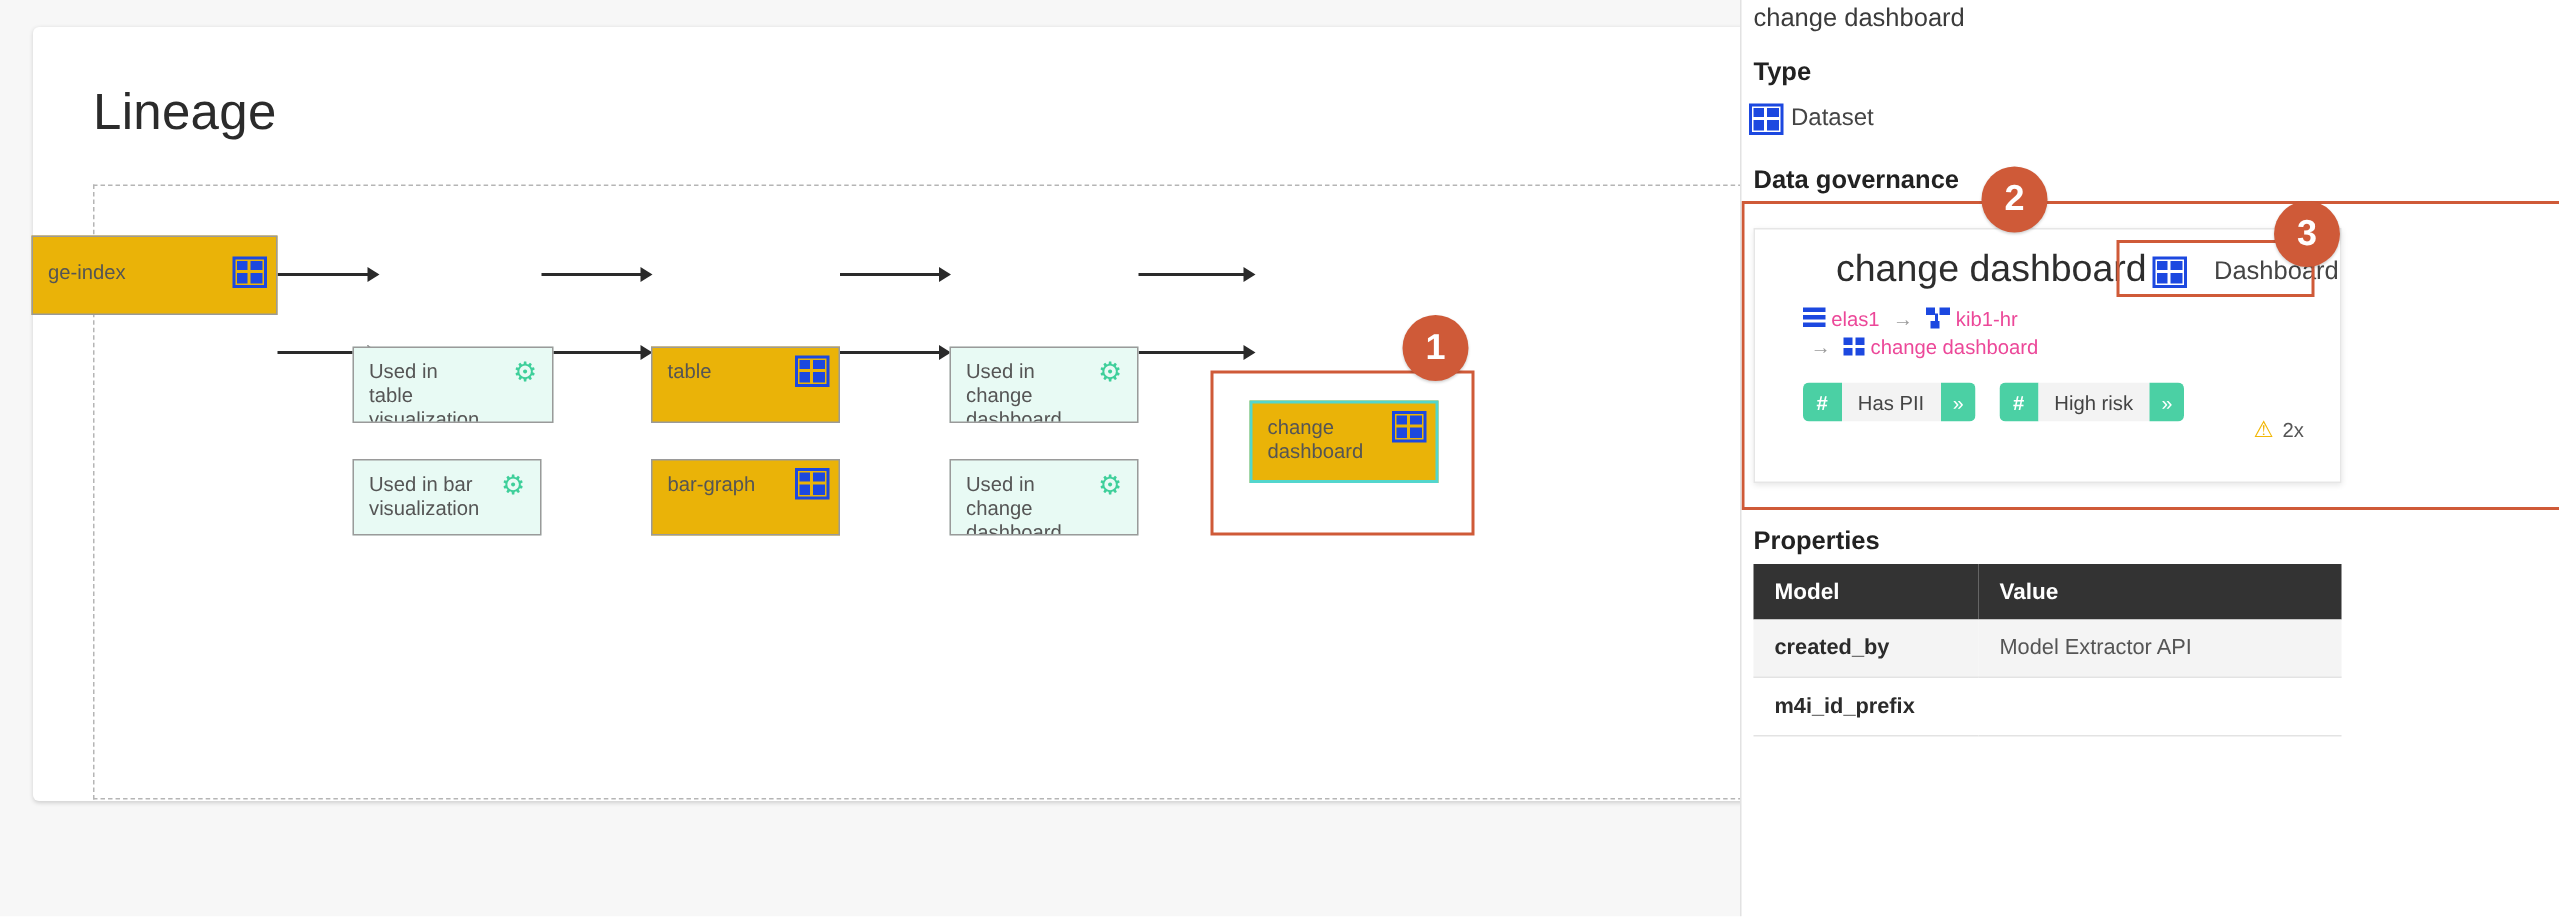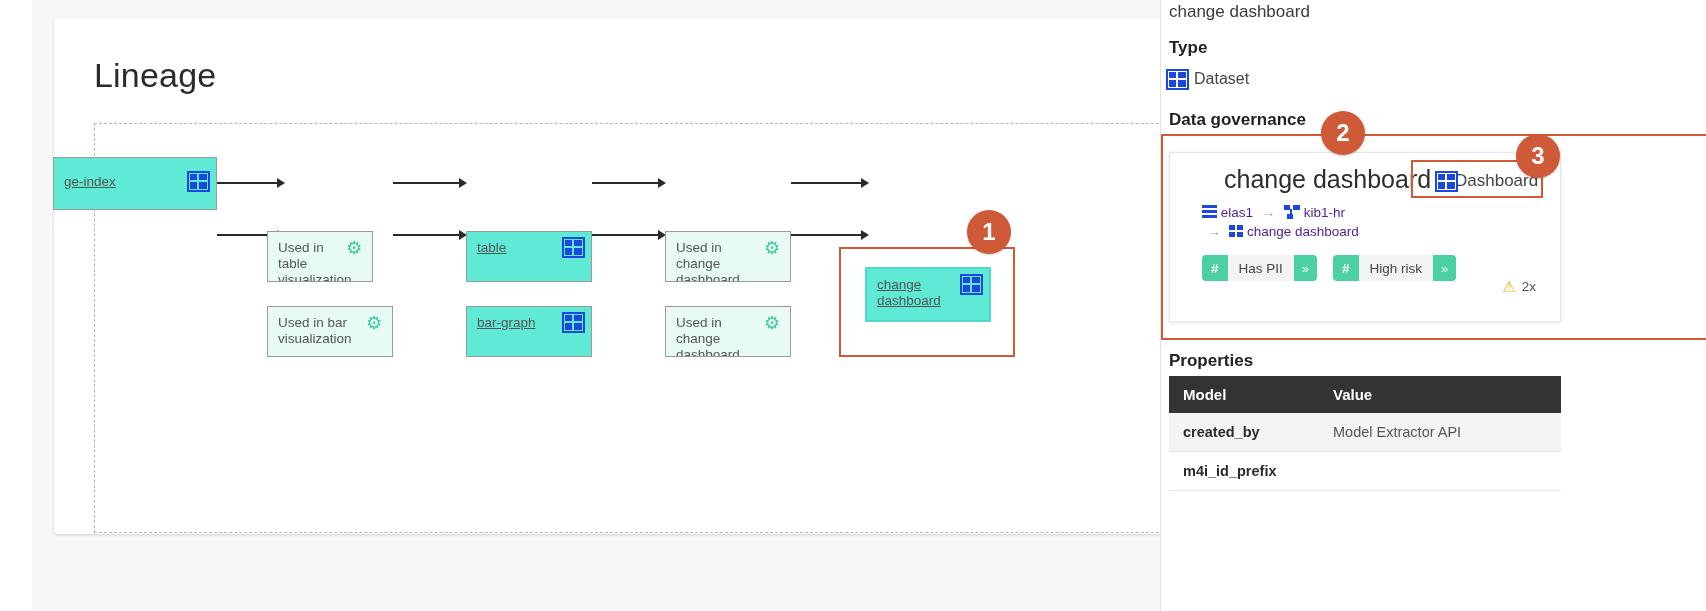--- a/index.html
+++ b/index.html
@@ -11,21 +11,20 @@
     color:#333;
     overflow:hidden;
     position:relative;
   }
 
   
   #left-pane{
     position:absolute; left:0; top:0; width:1160px; height:611px;
     background:#f7f7f7;
     overflow:hidden;
-    margin-left:32px;
   }
   #lineage-card{
     position:absolute; left:22px; top:18px;
     width:1300px; height:516px;
     background:#ffffff;
     border-radius:4px;
     box-shadow:0 1px 3px rgba(0,0,0,.16);
   }
   #lineage-title{
     position:absolute; left:40px; top:38px;
@@ -50,21 +49,21 @@
     padding:8px 10px;
     overflow:hidden;
   }
   .node .label{
     display:block;
     width:76px;
     word-wrap:break-word;
     color:#555;
   }
   .node.process{ background:#e8faf4; }
-  .node.dataset{ background:#5eead4;text-decoration:underline; }
+  .node.dataset{ background:#eab308; }
   .node .node-icon{
     position:absolute; right:9px; top:8px;
     width:17px; height:17px;
   }
   .node.selected{
     border:2px solid #53d6cd;
   }
 
   
   .grid-ico{ display:inline-block; width:17px; height:15px; position:relative; }
@@ -139,21 +138,21 @@
     font-size:25px; color:#2d2d2d; font-weight:400;
     white-space:nowrap;
   }
   #gov-breadcrumb{
     position:absolute; left:32px; top:50px;
     width:340px;
     font-size:13.5px; color:#2f6fd0;
     line-height:19px;
   }
   #gov-breadcrumb .sep{ color:#9a9a9a; margin:0 5px; }
-  #gov-breadcrumb a{ color:#4c1d95; text-decoration:none; }
+  #gov-breadcrumb a{ color:#ec4899; text-decoration:none; }
 
   .db-ico{ display:inline-block; width:15px; height:14px; position:relative; vertical-align:-2px;}
   .db-ico i{ position:absolute; left:0; width:15px; height:3px; background:#1c48e0; display:block;}
   .db-ico .b1{ top:0;} .db-ico .b2{ top:5px;} .db-ico .b3{ top:10px;}
 
   .flow-ico{ display:inline-block; width:16px; height:14px; position:relative; vertical-align:-2px;}
   .flow-ico i{ position:absolute; background:#1c48e0; display:block; }
   .flow-ico .t1{ left:0; top:0; width:6px; height:5px;}
   .flow-ico .t2{ left:9px; top:0; width:7px; height:5px;}
   .flow-ico .stem{ left:6px; top:4px; width:2px; height:6px;}
@@ -190,21 +189,21 @@
   }
   #warn-row{
     position:absolute; right:24px; top:126px;
     display:flex; align-items:center; gap:6px;
     font-size:13.5px; color:#555;
   }
   .warn-tri{ color:#f2b705; font-size:15px; line-height:15px;}
 
   #badge-dashboard{
     position:absolute; left:260px; top:14px;
-    display:flex; align-items:center; gap:0;
+    display:flex; align-items:center; gap:21px;
     font-size:17px; color:#444;
     padding:4px 10px 4px 8px;
     white-space:nowrap;
     text-align:right;
   }
 
   #props-h{ top:351px;text-align:center; }
   #props-table{
     position:absolute; left:8px; top:376px;
     width:392px;
@@ -260,21 +259,21 @@
         <div class="edge" style="left:696px;top:110px;width:72px;"></div>
         <div class="arrow-head" style="left:766px;top:106px;"></div>
 
         <div class="node dataset" style="left:-42px;top:33px;width:164px;height:53px;">
           <span class="label" style="width:110px;margin-top:8px;">ge-index</span>
           <span class="node-icon">
             <span class="grid-ico ring" style="top:8px;"><i class="r1l"></i><i class="r1r"></i><i class="r2l"></i><i class="r2r"></i></span>
           </span>
         </div>
 
-        <div class="node process" style="left:172px;top:107px;width:106px;height:51px;">
+        <div class="node process" style="left:172px;top:107px;width:134px;height:51px;">
           <span class="label">Used in table visualization</span>
           <span class="node-icon gear-ico">⚙</span>
         </div>
 
         <div class="node process" style="left:172px;top:182px;width:126px;height:51px;">
           <span class="label">Used in bar visualization</span>
           <span class="node-icon gear-ico">⚙</span>
         </div>
 
         <div class="node dataset" style="left:371px;top:182px;width:126px;height:51px;">

